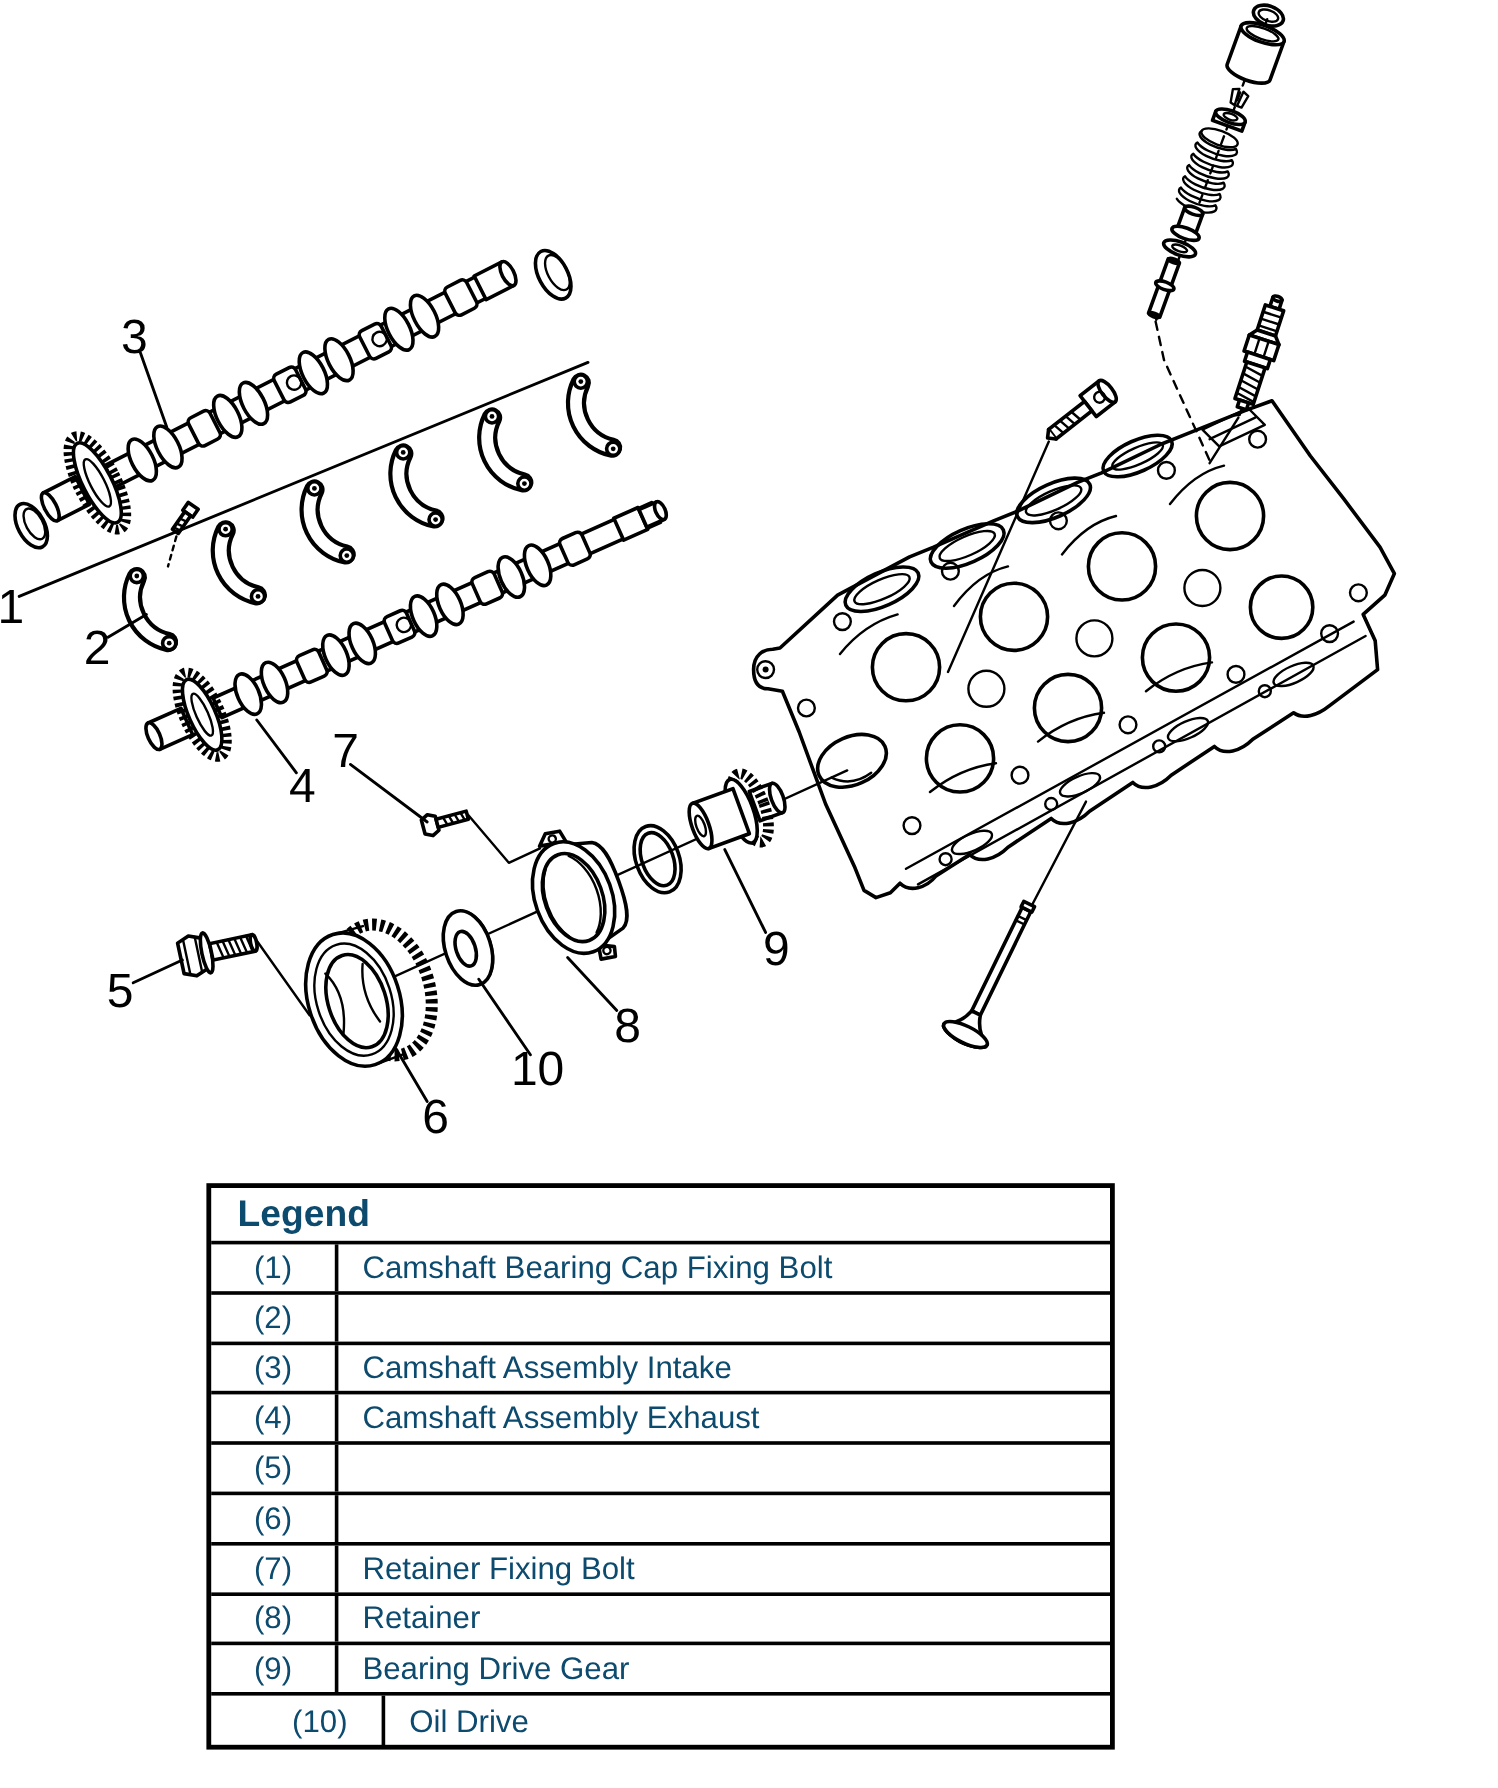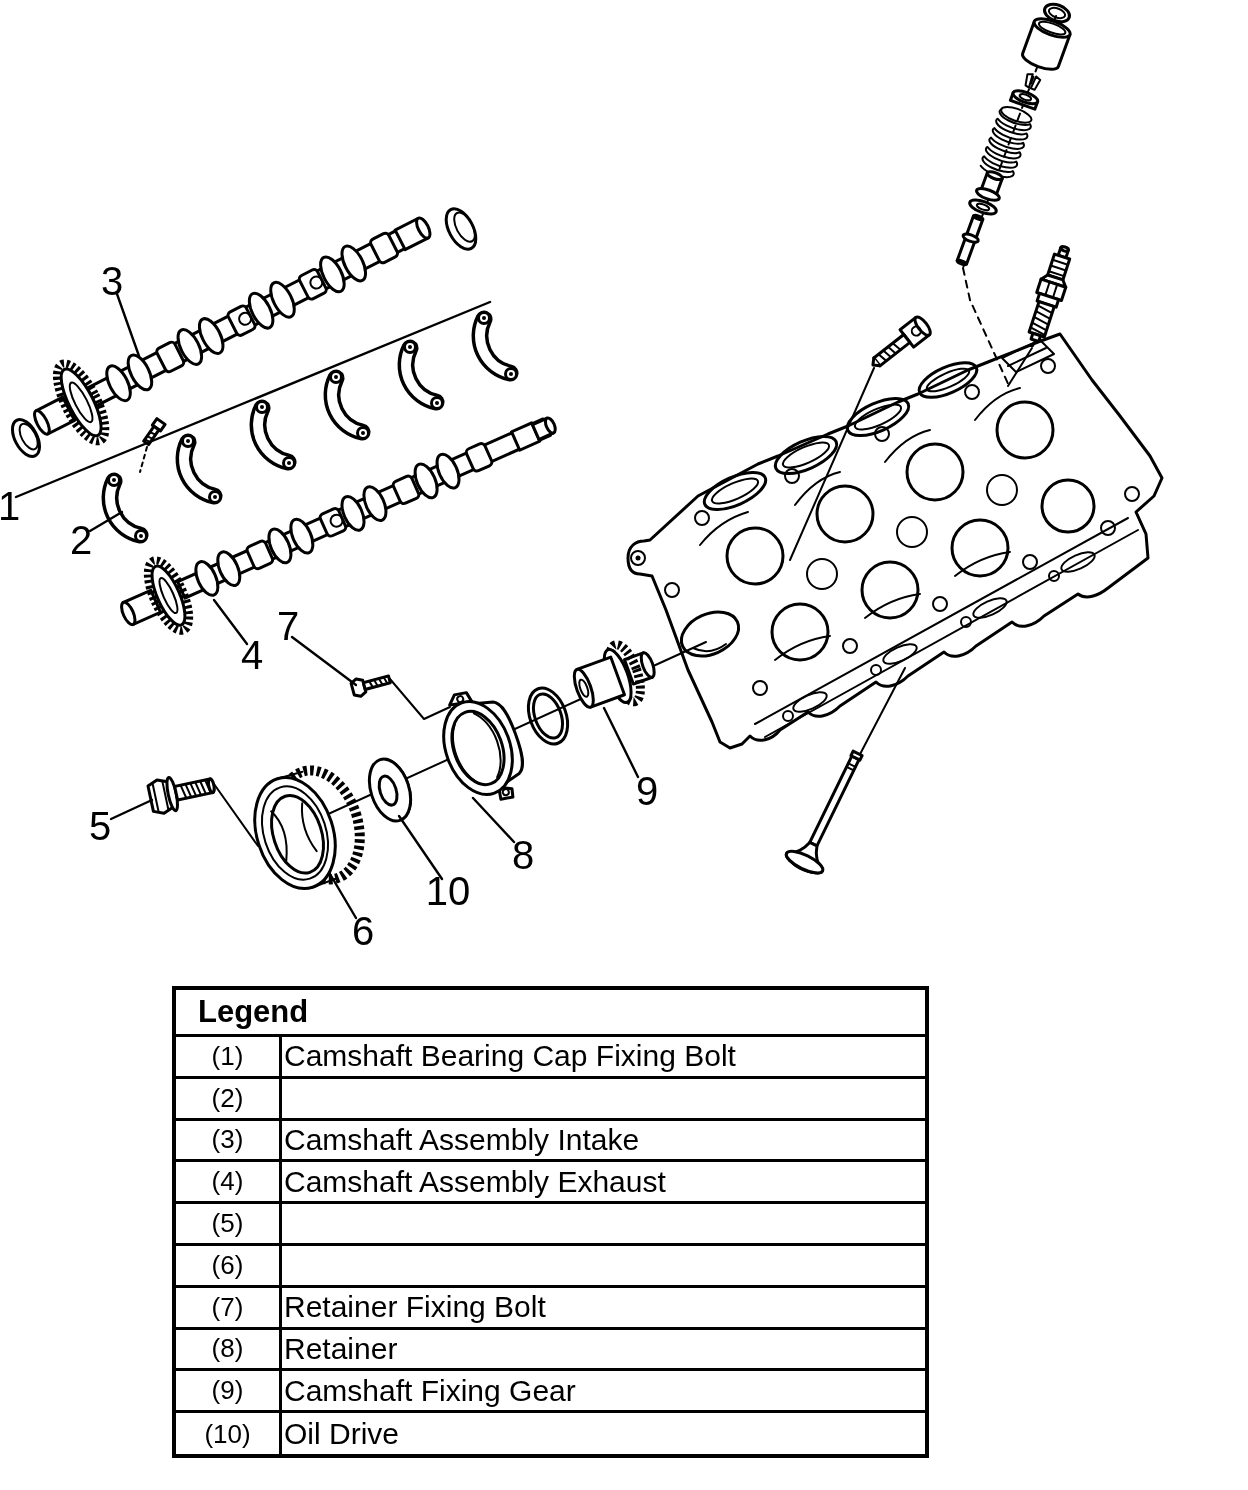--- a/index.html
+++ b/index.html
@@ -7,34 +7,34 @@
   .stage{position:absolute;inset:0;background:#fff;overflow:hidden;}
   svg{position:absolute;left:0;top:0;}
   .callout{
     position:absolute;transform:translate(-50%,-50%);
     font-family:"Liberation Sans",sans-serif;font-size:40px;color:#000;
     line-height:1;user-select:none;
   }
   
   .legend-table{
     position:absolute;left:172px;top:986px;width:757px;height:472px;
-    border:4px solid #000;box-sizing:border-box;background:#fff;color:#000000;
+    border:4px solid #000;box-sizing:border-box;background:#fff;color:#0c4a6e;
   }
   .lg-header{
     height:47px;border-bottom:3px solid #000;display:flex;align-items:center;
     font-size:31px;font-weight:bold;padding-left:22px;box-sizing:border-box;
   }
   .lg-row{display:flex;height:41.8px;border-bottom:3px solid #000;box-sizing:border-box;}
-  .lg-row:last-child{border-bottom:none;}
+  .lg-row:last-child{border-bottom:none;margin-left:39px;}
   .lg-num{
     width:106px;border-right:3px solid #000;display:flex;align-items:center;justify-content:center;
     font-size:26px;box-sizing:border-box;flex:none;
   }
   .lg-label{
-    flex:1;display:flex;align-items:center;padding-left:2px;font-size:30px;box-sizing:border-box;
+    flex:1;display:flex;align-items:center;padding-left:20px;font-size:26px;box-sizing:border-box;
   }
   
   .ln{fill:none;stroke:#000;stroke-width:3;stroke-linecap:round;stroke-linejoin:round;}
   .lw{fill:#fff;stroke:#000;stroke-width:3;stroke-linecap:round;stroke-linejoin:round;}
   .th{fill:none;stroke:#000;stroke-width:2;stroke-linecap:round;stroke-linejoin:round;}
   .ld{fill:none;stroke:#000;stroke-width:2.4;stroke-linecap:round;}
 </style>
 </head>
 <body>
 
@@ -423,21 +423,21 @@
     <div class="lg-row">
       <div class="lg-num">(7)</div>
       <div class="lg-label">Retainer Fixing Bolt</div>
     </div>
     <div class="lg-row">
       <div class="lg-num">(8)</div>
       <div class="lg-label">Retainer</div>
     </div>
     <div class="lg-row">
       <div class="lg-num">(9)</div>
-      <div class="lg-label">Camshaft Fixing Gear</div>
+      <div class="lg-label">Bearing Drive Gear</div>
     </div>
     <div class="lg-row">
       <div class="lg-num">(10)</div>
       <div class="lg-label">Oil Drive</div>
     </div>
   </div>
 
 </div>
 
 </body></html>

